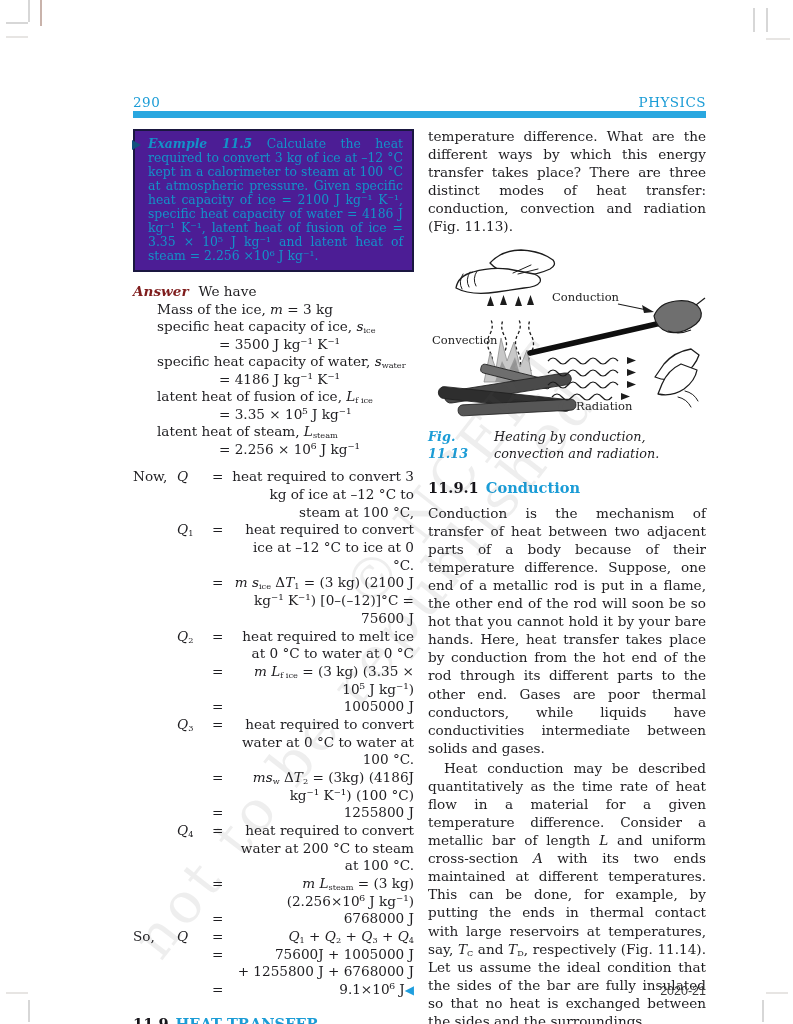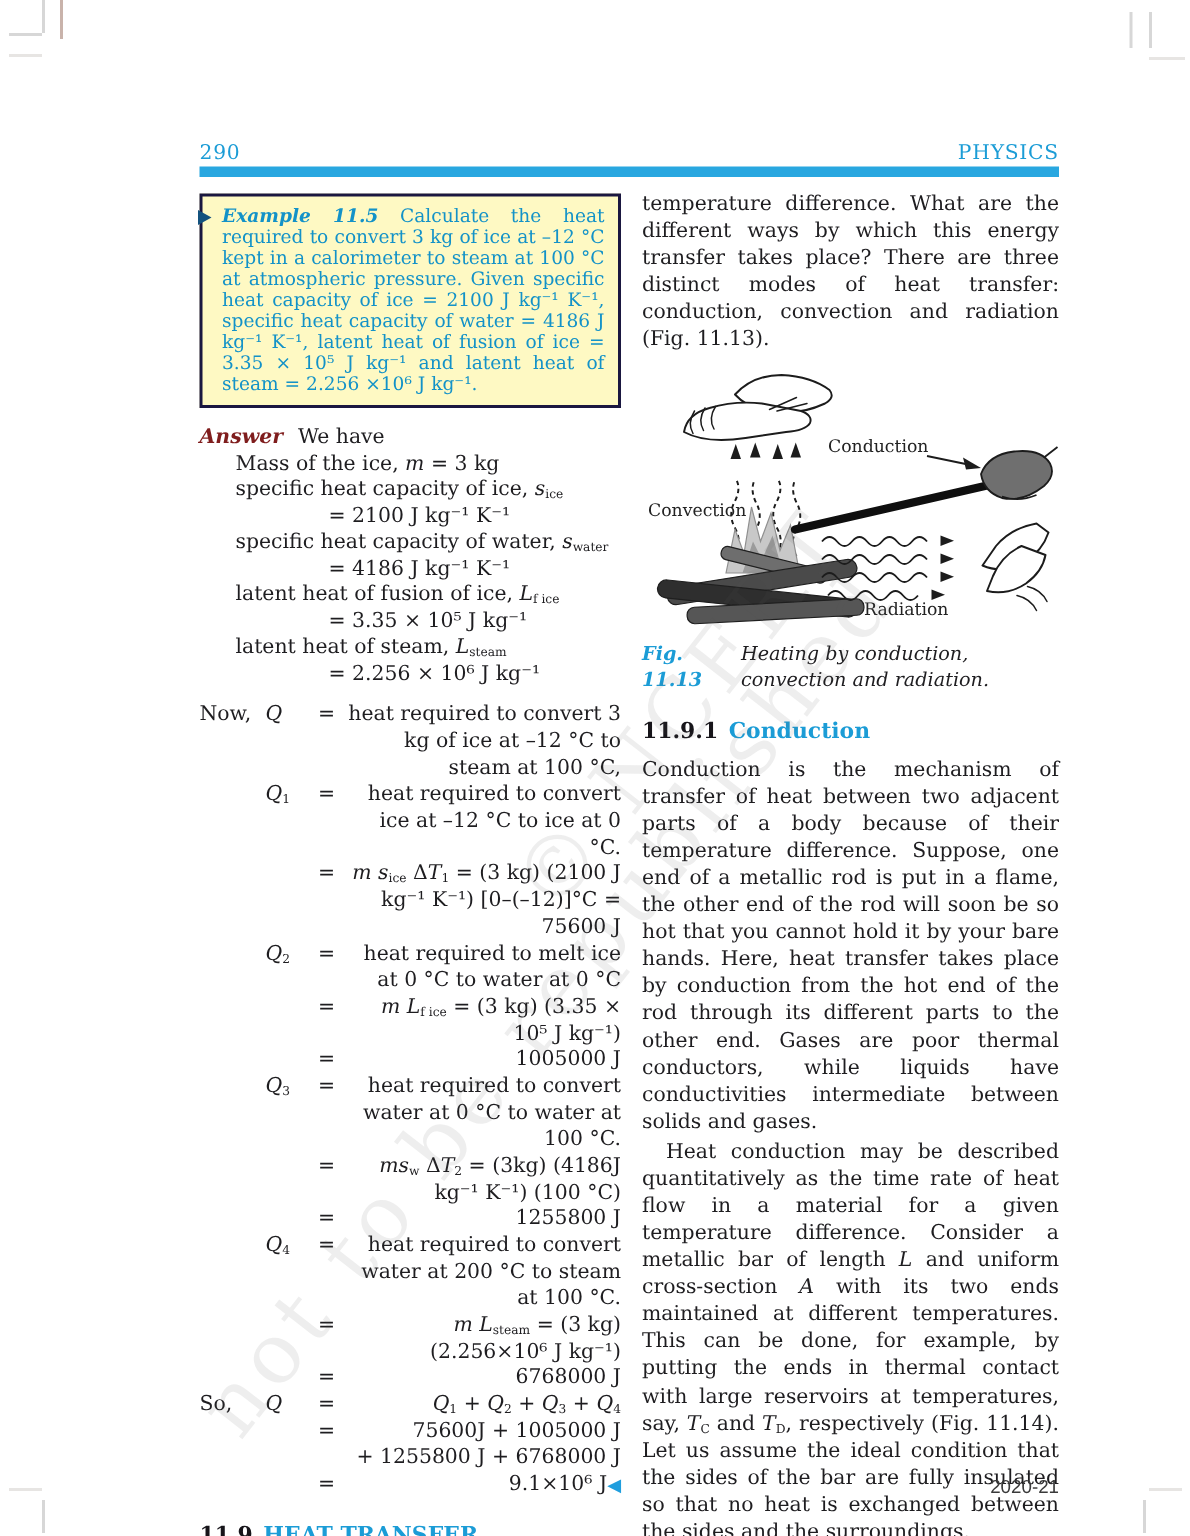--- a/index.html
+++ b/index.html
@@ -10,21 +10,21 @@
   .crop.light{background:#e7e5e3;}
   .crop.red{background:#c9b3ab;}
   
   .page-num{position:absolute;left:133px;top:94px;font-size:13.5px;color:#1b9cd6;letter-spacing:.5px;}
   .subject{position:absolute;left:133px;top:94px;width:573px;text-align:right;font-size:13.5px;color:#1b9cd6;letter-spacing:.5px;}
   .header-rule{position:absolute;left:133px;top:111px;width:573px;height:7px;background:#29a7e0;}
   
   .col-left{position:absolute;left:133px;top:129px;width:281px;}
   .col-right{position:absolute;left:428px;top:127px;width:278px;}
   
-  .example-box{position:relative;border:2.5px solid #1a1740;background:#fef9c3;color:#1392c8;
+  .example-box{position:relative;border:2.5px solid #1a1740;background:#4c1d95;color:#1392c8;
                padding:6px 9px 7px 13px;font-size:12.4px;line-height:1.13;text-align:justify;
                margin-bottom:11px;}
   .example-box .ex-label{font-weight:bold;font-style:italic;}
   .ex-arrow{position:absolute;left:-3px;top:9px;width:0;height:0;
             border-top:5px solid transparent;border-bottom:5px solid transparent;border-left:9px solid #13527e;}
   
   .answer{font-size:13.6px;line-height:1.29;}
   .ans-label{font-weight:bold;font-style:italic;color:#7f1d1d;margin-right:10px;}
   .ans-line{margin-left:24px;}
   .ans-line.ind1{margin-left:86px;}
@@ -86,21 +86,21 @@
       <span class="ex-label">Example 11.5</span><span> Calculate the heat required to convert 3 kg of ice at –12 °C kept in a calorimeter to steam at 100 °C at atmospheric pressure. Given specific heat capacity of ice = 2100 J kg⁻¹ K⁻¹, specific heat capacity of water = 4186 J kg⁻¹ K⁻¹, latent heat of fusion of ice = 3.35 × 10⁵ J kg⁻¹ and latent heat of steam = 2.256 ×10⁶ J kg⁻¹.</span>
     </div>
 
     <div class="answer">
       <div>
         <span class="ans-label">Answer</span><span>We have</span>
       </div>
       <div>
           <div class="ans-line ind0">Mass of the ice, <i>m</i> = 3 kg</div>
           <div class="ans-line ind0">specific heat capacity of ice, <i>s</i><sub>ice</sub></div>
-          <div class="ans-line ind1">= 2100 J kg⁻¹ K⁻¹</div>
+          <div class="ans-line ind1">= 3500 J kg⁻¹ K⁻¹</div>
           <div class="ans-line ind0">specific heat capacity of water, <i>s</i><sub>water</sub></div>
           <div class="ans-line ind1">= 4186 J kg⁻¹ K⁻¹</div>
           <div class="ans-line ind0">latent heat of fusion of ice, <i>L</i><sub>f ice</sub></div>
           <div class="ans-line ind1">= 3.35 × 10⁵ J kg⁻¹</div>
           <div class="ans-line ind0">latent heat of steam, <i>L</i><sub>steam</sub></div>
           <div class="ans-line ind1">= 2.256 × 10⁶ J kg⁻¹</div>
         </div>
     </div>
 
     <div class="equations">

